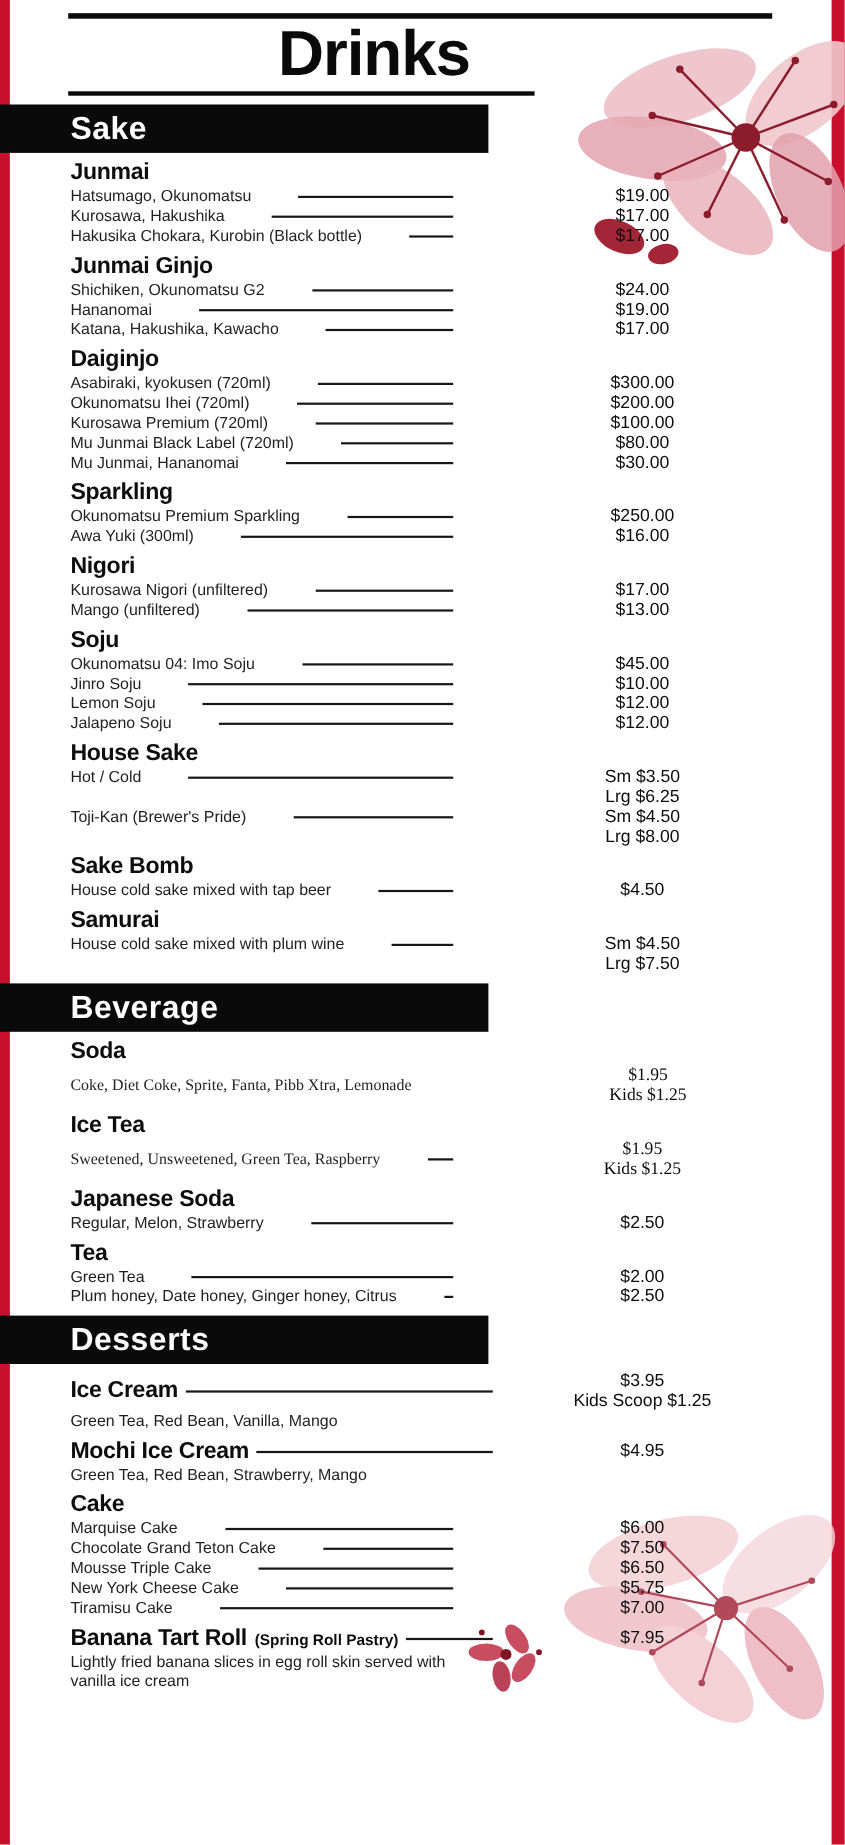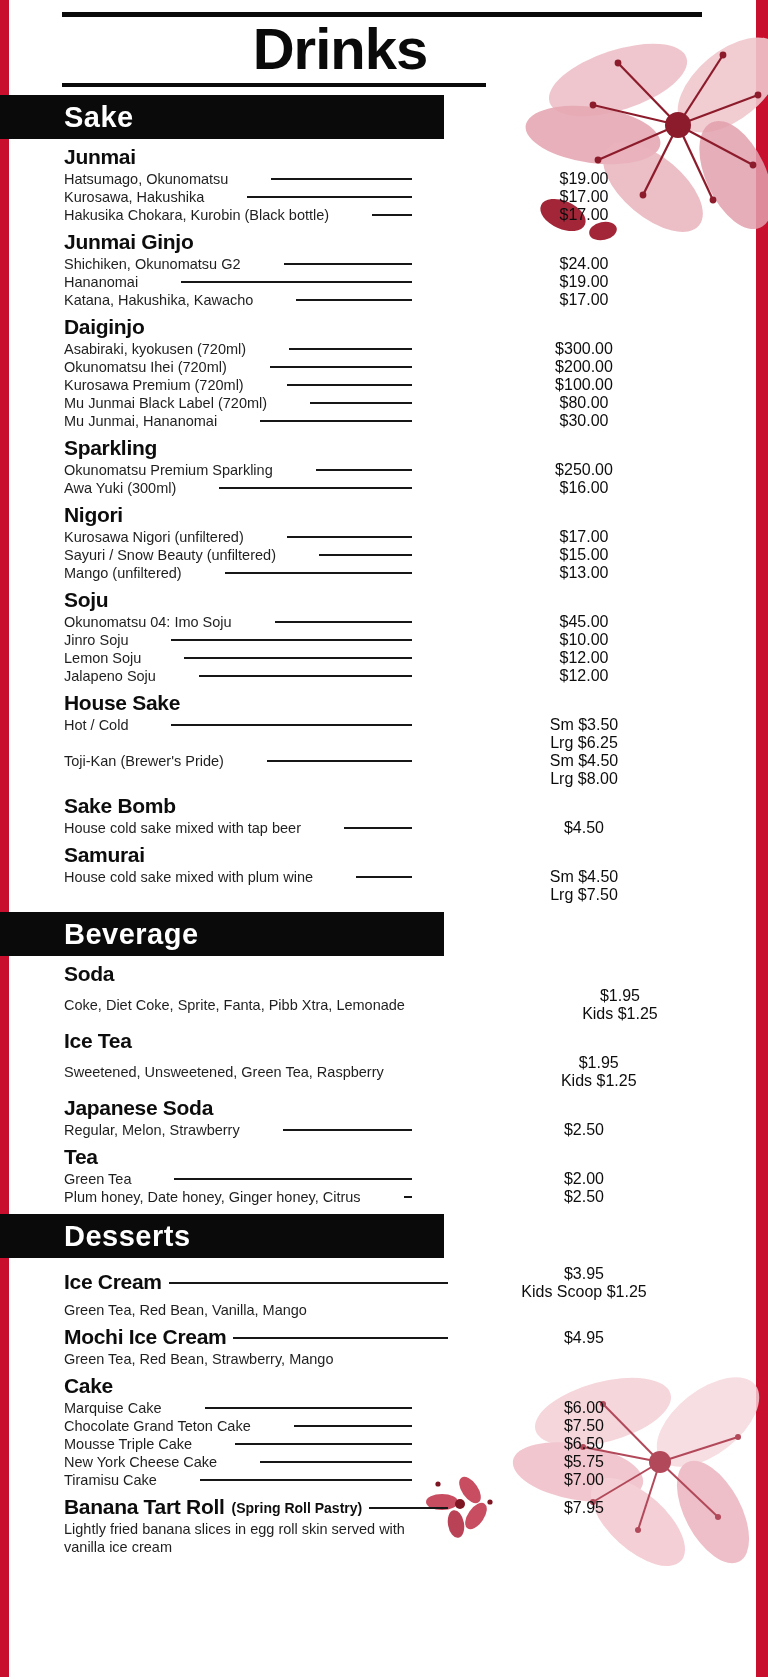--- a/index.html
+++ b/index.html
@@ -27,21 +27,21 @@
   }
   .section-label { color:#ffffff; font-size:29px; font-weight:700; letter-spacing:.5px; }
 
   .menu-body { padding:0 55px 0 64px; }
   .group { margin-top:7px; }
   .heading-row { display:flex; align-items:center; }
   .group-heading { font-size:21px; line-height:22px; font-weight:800; letter-spacing:-.3px; color:#0d0d0d; margin-bottom:2px; }
   .heading-note { font-size:14px; font-weight:700; margin-left:7px; color:#0d0d0d; white-space:nowrap; }
 
   .item-row { display:flex; align-items:flex-start;gap:36px; }
-  .item-row.center { align-items:center; }
+  .item-row.center { align-items:center;font-family:Liberation Serif, serif; }
   .item-name, .desc { font-size:14.5px; line-height:18px; color:#1f1f1f; white-space:nowrap; }
   .leader { flex:1 1 auto; height:2px; background:#171717; margin:8px 7px 0 7px; align-self:flex-start; }
   .item-row.center .leader, .heading-row .leader { align-self:center; margin-top:0; }
   .price-stack { display:flex; flex-direction:column; width:258px; flex:0 0 258px;align-items:center; }
   .price { font-size:16px; line-height:18px; color:#0d0d0d; white-space:nowrap; }
 </style>
 </head>
 <body>
 
 <div class="edge edge-left"></div>
@@ -245,27 +245,20 @@
             <h2 class="group-heading">Nigori</h2>
           </div>
           <div class="item-row">
             <span class="item-name">Kurosawa Nigori (unfiltered)</span>
             <span class="leader"></span>
             <span class="price-stack">
               <span class="price">$17.00</span>
             </span>
           </div>
           <div class="item-row">
-            <span class="item-name">Sayuri / Snow Beauty (unfiltered)</span>
-            <span class="leader"></span>
-            <span class="price-stack">
-              <span class="price">$15.00</span>
-            </span>
-          </div>
-          <div class="item-row">
             <span class="item-name">Mango (unfiltered)</span>
             <span class="leader"></span>
             <span class="price-stack">
               <span class="price">$13.00</span>
             </span>
           </div>
         </div>
         <div class="group">
           <div class="heading-row">
             <h2 class="group-heading">Soju</h2>

